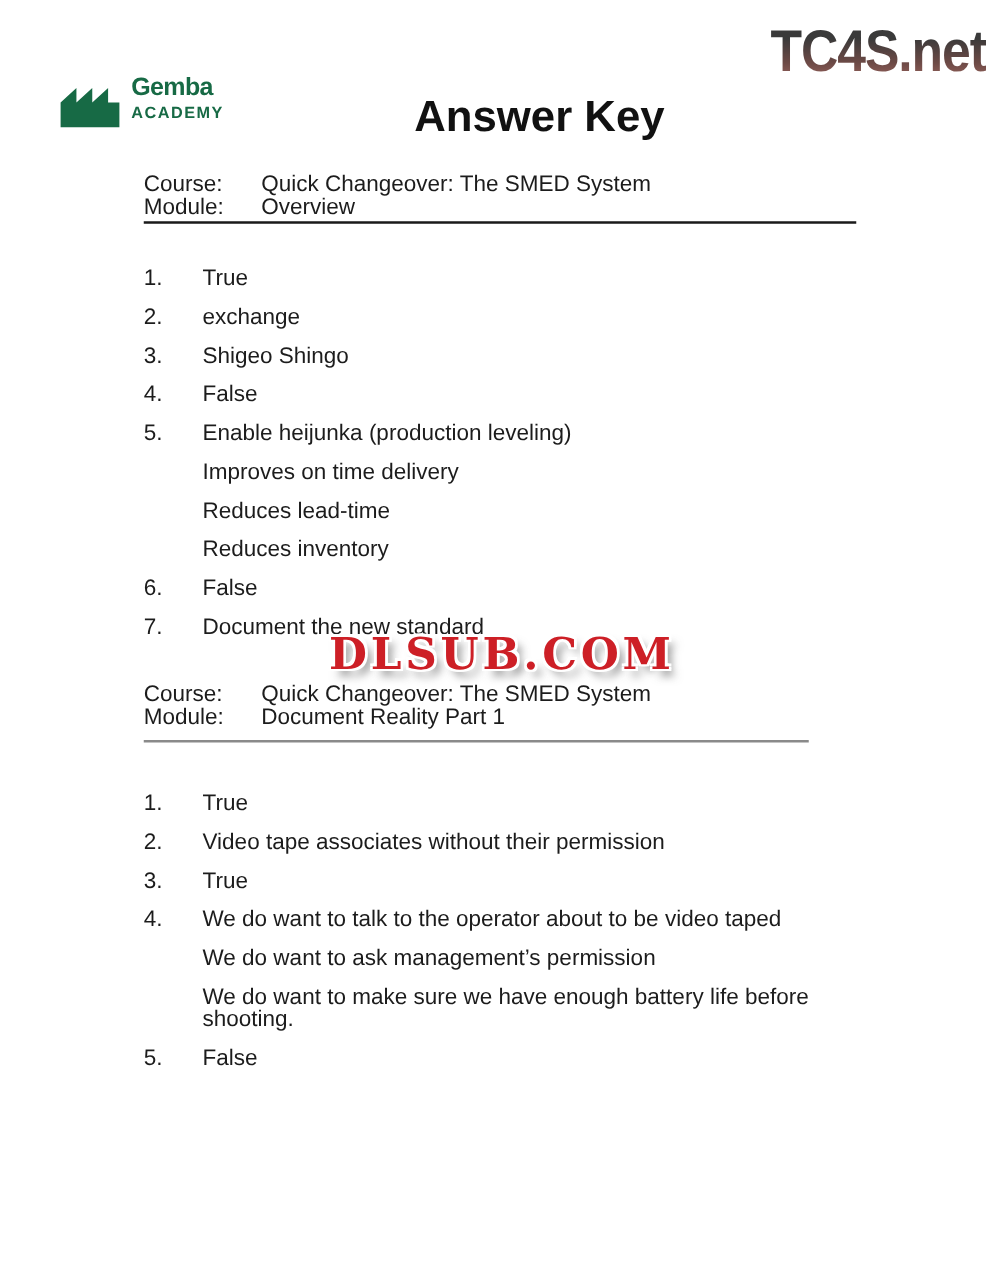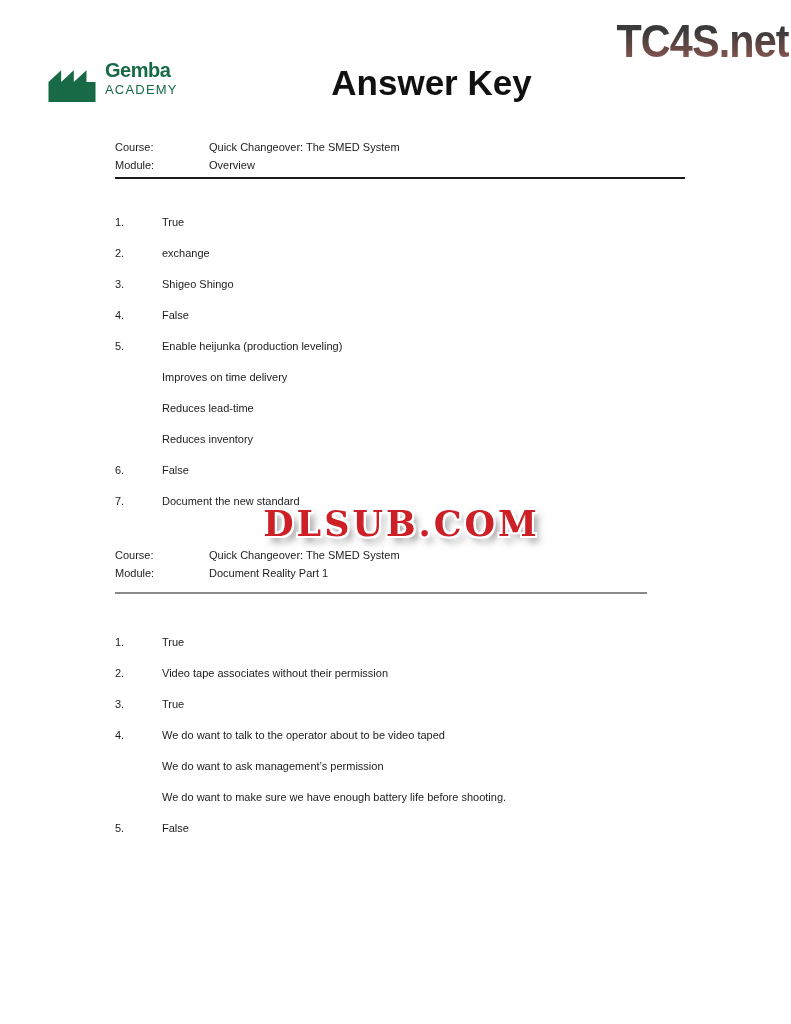--- a/index.html
+++ b/index.html
@@ -44,50 +44,50 @@
   .logo svg { display: block; margin-top: 6px; }
   .logo-text { margin-left: 7px; }
   .logo-name {
     font-size: 20px;
     font-weight: bold;
     line-height: 24px;
     letter-spacing: -0.5px;
   }
   .logo-sub {
     font-size: 13px;
-    font-weight: normal;
+    font-weight: bold;
     letter-spacing: 1.2px;
     line-height: 15px;
   }
 
   
   .title-wrap {
     position: absolute;
-    top: 49px;
+    top: 60px;
     left: 0;
     right: 0;
     height: 37px;
     overflow: hidden;
     text-align: center;
     padding-left: 72px;
   }
   .title-wrap h1 {
     margin: 0;
     font-size: 35px;
     font-weight: bold;
     line-height: 1.0;
     color: #111;
   }
 
   
   .section {
     position: absolute;
     left: 115px;
     width: 572px;
-    font-size: 11px;
+    font-size: 18px;
   }
   .sec-0 { top: 122px; }
   .sec-1 { top: 530px; }
   .hrow { line-height: 18px; white-space: nowrap; }
   .hlabel { display: inline-block; width: 94px; }
   .rule { height: 0; }
   .sec-0 .rule { border-top: 2px solid var(--rule-dark); width: 570px; margin-top: 3px; }
   .sec-1 .rule { border-top: 2px solid var(--rule-gray); width: 532px; margin-top: 10px; }
   .sec-0 .answers { margin-top: 34px; }
   .sec-1 .answers { margin-top: 39px; }

